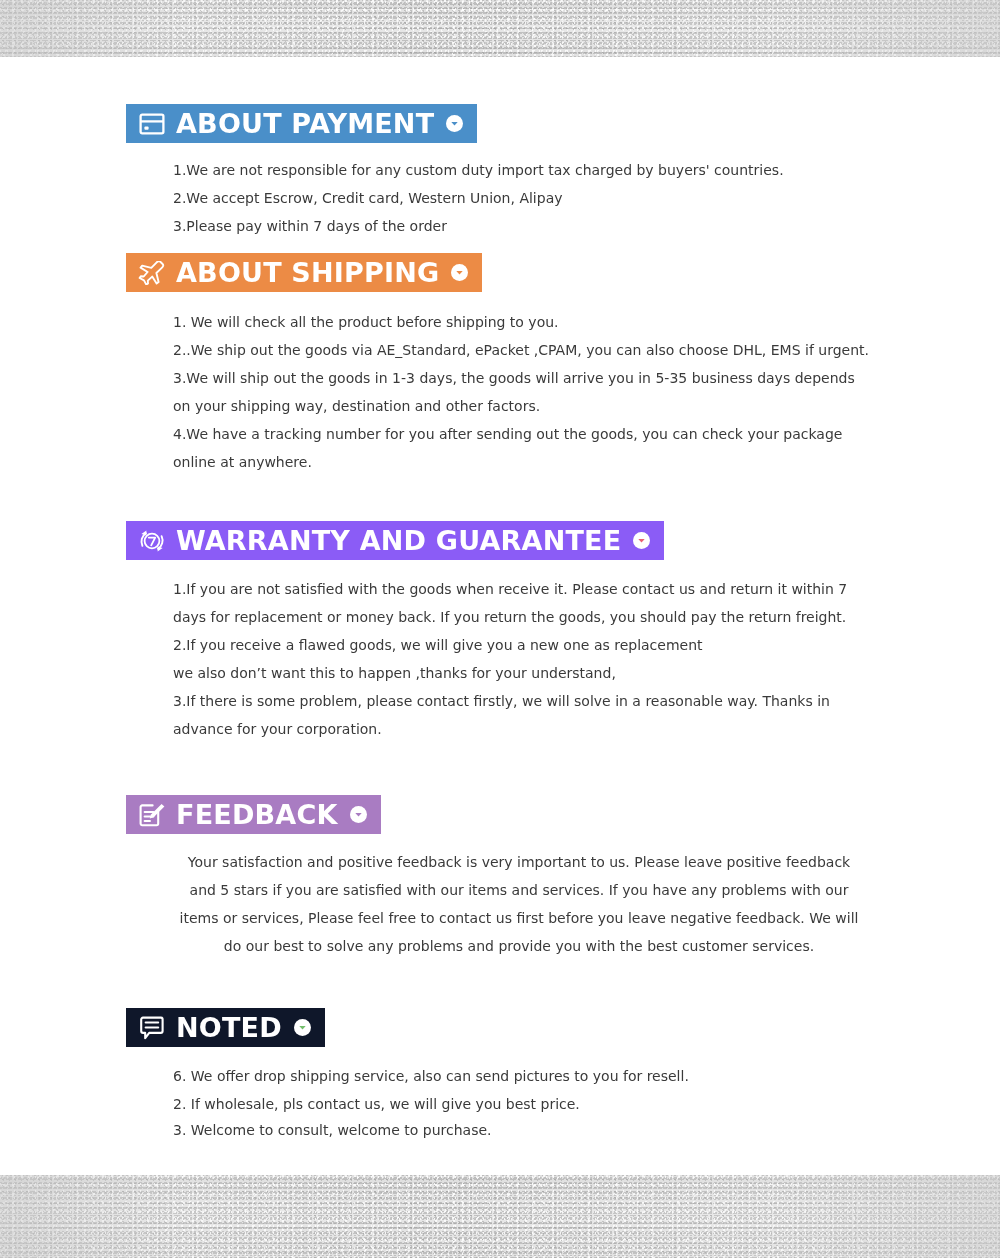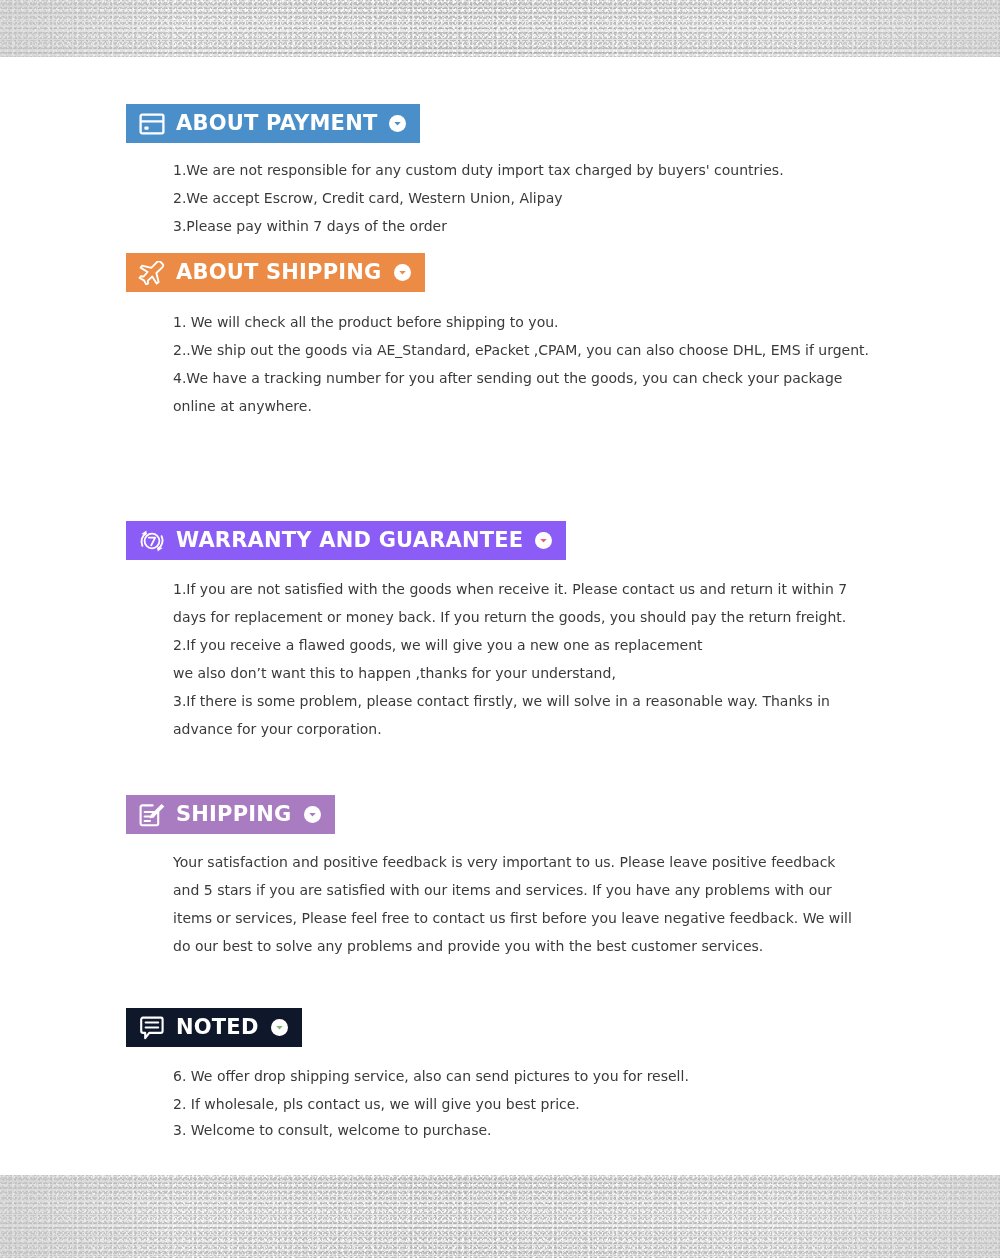--- a/index.html
+++ b/index.html
@@ -72,21 +72,21 @@
     display: inline-flex;
     align-items: center;
     gap: 10px;
     height: 39px;
     padding: 0 14px 0 12px;
     margin-left: 126px;
     box-sizing: border-box;
     color: #ffffff;
   }
   .hdr .title {
-    font-size: 21px;
+    font-size: 27px;
     font-weight: bold;
     letter-spacing: .2px;
     line-height: 1;
     white-space: nowrap;
     font-family: "DejaVu Sans", "Liberation Sans", sans-serif;
   }
   .hdr .icon-wrap {
     display: inline-flex;
     align-items: center;
     justify-content: center;
@@ -170,20 +170,21 @@
       <span class="title">ABOUT SHIPPING</span>
       <span class="caret">
         <svg width="11" height="11" viewBox="0 0 11 11">
             <path d="M2.3 4 L5.5 7.6 L8.7 4 Z" fill="#ec8b45"></path>
           </svg>
       </span>
     </div>
     <div class="body-text" style="top: 55px;">
       <p>1. We will check all the product before shipping to you.</p>
       <p class="wrap">2..We ship out the goods via AE_Standard, ePacket ,CPAM, you can also choose DHL, EMS if urgent.</p>
+      <p class="wrap">3.We will ship out the goods in 1-3 days, the goods will arrive you in 5-35 business days depends on your shipping way, destination and other factors.</p>
       <p class="wrap">4.We have a tracking number for you after sending out the goods, you can check your package online at anywhere.</p>
     </div>
   </div>
 
   <div class="section" style="top: 464px;">
     <div class="hdr c-warranty">
       <span class="icon-wrap">
         <svg width="28" height="24" viewBox="0 0 28 24" aria-hidden="true">
           <path d="M4.4 16.8 A10 10 0 0 1 8.0 4.2" fill="none" stroke="#ffffff" stroke-width="1.9" stroke-linecap="round"></path>
           <path d="M23.6 7.2 A10 10 0 0 1 20.0 19.8" fill="none" stroke="#ffffff" stroke-width="1.9" stroke-linecap="round"></path>
@@ -212,28 +213,28 @@
     <div class="hdr c-feedback">
       <span class="icon-wrap">
         <svg width="27" height="24" viewBox="0 0 27 24" aria-hidden="true">
           <path d="M19.2 8.6 L19.2 20.6 A1.6 1.6 0 0 1 17.6 22.2 L3.2 22.2 A1.6 1.6 0 0 1 1.6 20.6 L1.6 4.0 A1.6 1.6 0 0 1 3.2 2.4 L13.6 2.4" fill="none" stroke="#ffffff" stroke-width="2.1" stroke-linecap="round"></path>
           <line x1="5.6" y1="9.0" x2="14.4" y2="9.0" stroke="#ffffff" stroke-width="2.0" stroke-linecap="round"></line>
           <line x1="5.6" y1="13.6" x2="14.4" y2="13.6" stroke="#ffffff" stroke-width="2.0" stroke-linecap="round"></line>
           <line x1="5.6" y1="18.0" x2="11.0" y2="18.0" stroke="#ffffff" stroke-width="2.0" stroke-linecap="round"></line>
           <path d="M22.6 0.9 L25.4 3.6 L14.6 14.2 L10.8 15.4 L12.0 11.6 Z" fill="#ffffff"></path>
         </svg>
       </span>
-      <span class="title">SHIPPING</span>
+      <span class="title">FEEDBACK</span>
       <span class="caret">
         <svg width="11" height="11" viewBox="0 0 11 11">
             <path d="M2.3 4 L5.5 7.6 L8.7 4 Z" fill="#a97cc2"></path>
           </svg>
       </span>
     </div>
-    <div class="body-text" style="top: 53px; left: 173px; width: 692px;">
+    <div class="body-text" style="top: 53px; left: 173px; width: 692px; text-align: center;">
       <p class="wrap">Your satisfaction and positive feedback is very important to us. Please leave positive feedback and 5 stars if you are satisfied with our items and services. If you have any problems with our items or services, Please feel free to contact us first before you leave negative feedback. We will do our best to solve any problems and provide you with the best customer services.</p>
     </div>
   </div>
 
   <div class="section" style="top: 951px;">
     <div class="hdr c-noted">
       <span class="icon-wrap">
         <svg width="27" height="24" viewBox="0 0 27 24" aria-hidden="true">
           <path d="M2.2 3.4 A1.8 1.8 0 0 1 4.0 1.6 L21.8 1.6 A1.8 1.8 0 0 1 23.6 3.4 L23.6 15.1 A1.8 1.8 0 0 1 21.8 16.9 L10.2 16.9 L6.2 22.2 L6.2 16.9 L4.0 16.9 A1.8 1.8 0 0 1 2.2 15.1 Z" fill="none" stroke="#ffffff" stroke-width="2.1" stroke-linejoin="round"></path>
           <line x1="6.6" y1="6.6" x2="19.2" y2="6.6" stroke="#ffffff" stroke-width="2.0" stroke-linecap="round"></line>

